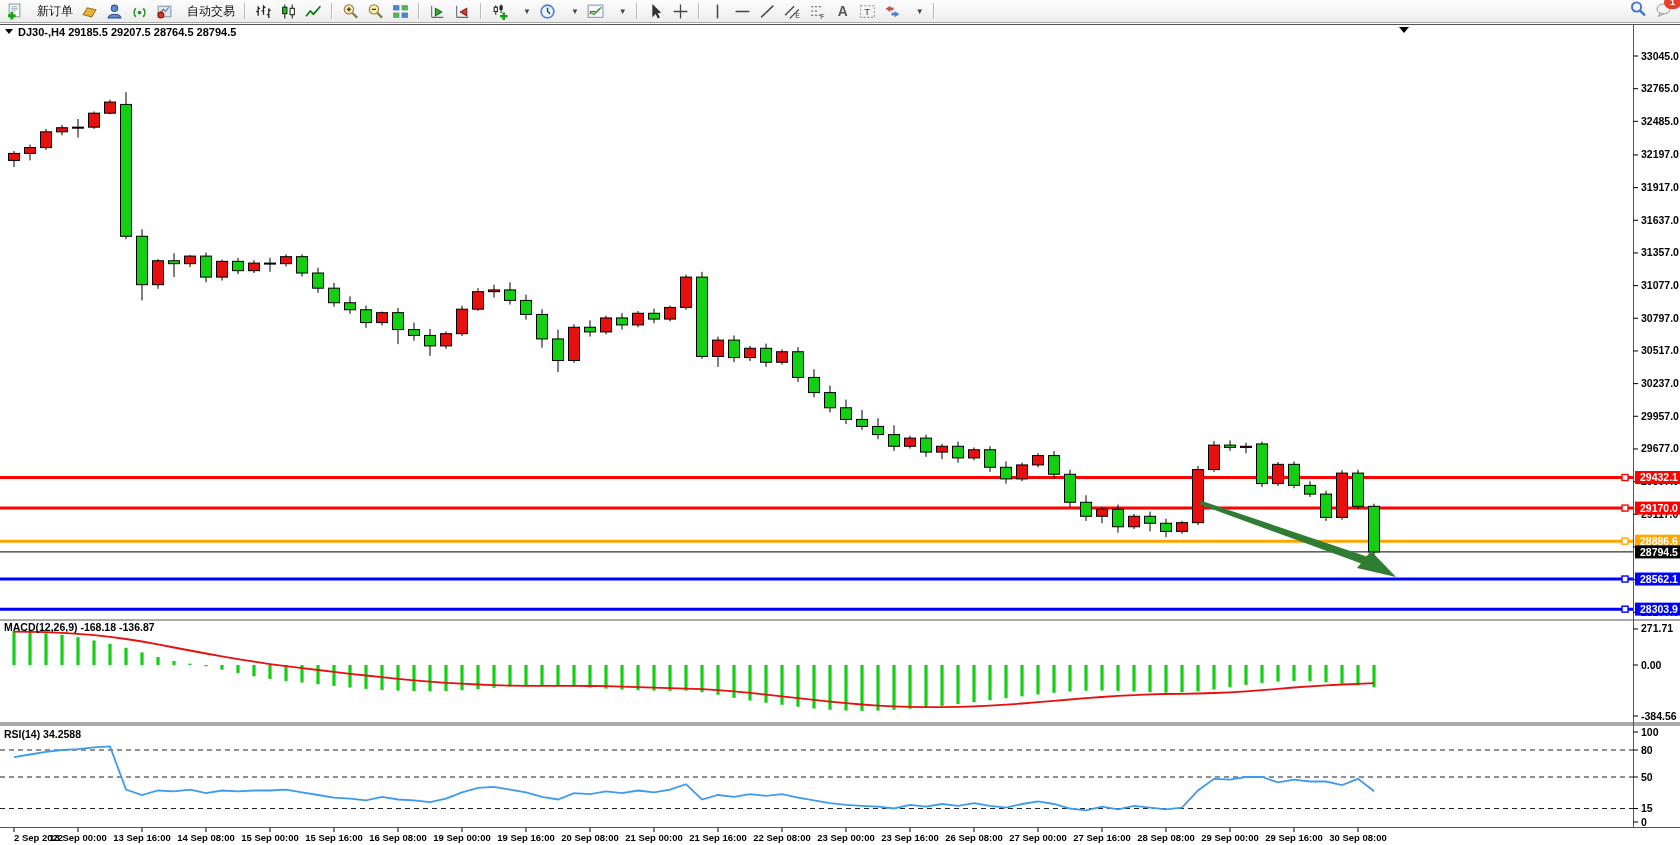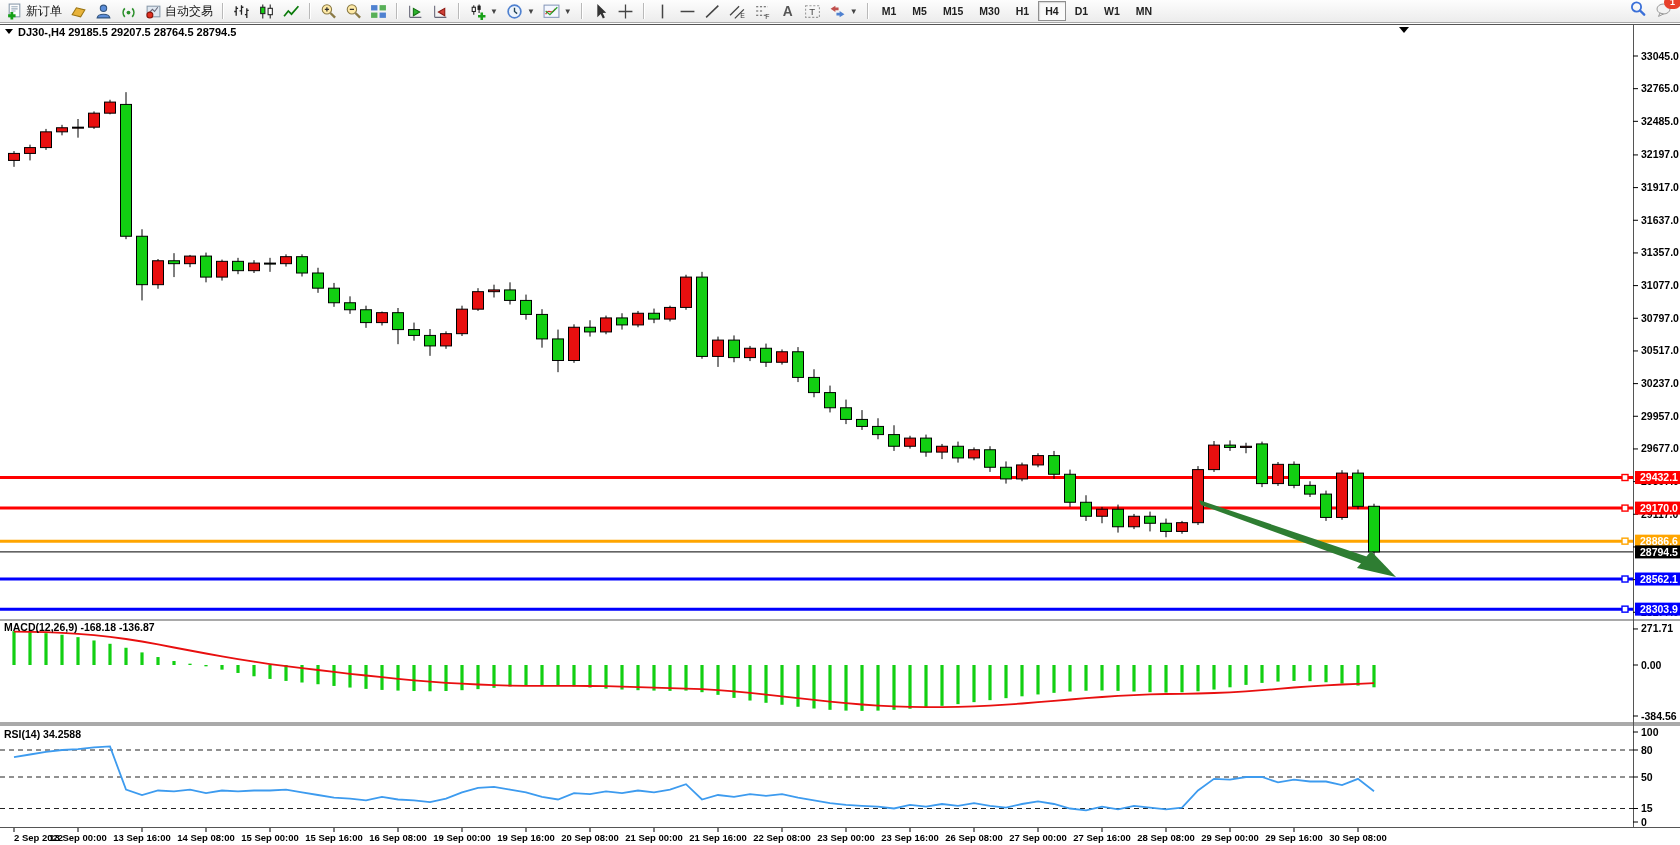--- a/index.html
+++ b/index.html
@@ -3,21 +3,21 @@
 <meta charset="utf-8">
 <style>
   html,body{margin:0;padding:0;background:#fff;}
   .app{position:relative;width:1680px;height:845px;background:#fff;overflow:hidden;
        font-family:"Liberation Sans",sans-serif;border-right:1px solid #9a9a9a;}
   .toolbar{position:absolute;left:0;top:0;width:1680px;height:22px;
            background:linear-gradient(#fdfdfd,#ececec);border-bottom:1px solid #a8a8a8;
            display:flex;align-items:center;z-index:5;}
   .grp{display:flex;align-items:center;padding:0 2px;height:22px;}
   .sep{width:1px;height:16px;background:#b9b9b9;border-right:1px solid #fff;margin:0 3px;}
-  .tb-btn{display:flex;align-items:center;gap:3px;padding:1px 3px;margin:0 1px;border-radius:2px;
+  .tb-btn{display:flex;align-items:center;gap:14px;padding:1px 3px;margin:0 1px;border-radius:2px;
           font-size:12px;color:#111;cursor:default;white-space:nowrap;}
   .tb-btn svg{display:block;}
   .dd{font-size:8px;color:#444;margin-left:1px;}
   .tf{font:700 10.5px "Liberation Sans",sans-serif;color:#222;padding:3px 6px;margin:0 1px;border:1px solid transparent;}
   .tf.active{background:#fafafa;border:1px solid #8f8f8f;box-shadow:inset 1px 1px 1px #d7d7d7;}
   .tb-right{position:absolute;right:6px;top:0;height:22px;display:flex;align-items:center;gap:8px;z-index:6;}
   .badge{position:absolute;top:-4px;right:-7px;background:#e8402a;color:#fff;border-radius:8px;
          min-width:13px;height:13px;font:700 9px/13px "Liberation Sans",sans-serif;text-align:center;padding:0 2px;}
   .chat-wrap{position:relative;}
   #chart{position:absolute;left:0;top:0;}
@@ -258,31 +258,20 @@
           <span>
             <svg width="17" height="17" viewBox="0 0 16 16">
               <polygon points="1.5,5.5 6,2.5 6,4.2 9,4.2 9,6.8 6,6.8 6,8.5" fill="#c0504d"></polygon>
               <polygon points="14.5,10.5 10,7.5 10,9.2 7,9.2 7,11.8 10,11.8 10,13.5" fill="#4f81d0"></polygon>
             </svg>
           </span>
           <span class="dd">▼</span>
         </div>
       </div>
       <div class="sep"></div>
-      <div class="grp">
-        <div class="tf">M1</div>
-        <div class="tf">M5</div>
-        <div class="tf">M15</div>
-        <div class="tf">M30</div>
-        <div class="tf">H1</div>
-        <div class="tf active">H4</div>
-        <div class="tf">D1</div>
-        <div class="tf">W1</div>
-        <div class="tf">MN</div>
-      </div>
     </div>
   <div class="tb-right">
     <span>
       <svg width="18" height="18" viewBox="0 0 18 18">
           <circle cx="7.5" cy="7" r="4.6" fill="none" stroke="#3a6fd8" stroke-width="1.8"></circle>
           <path d="M11 10.5l4.2 4.2" stroke="#3a6fd8" stroke-width="2.4" stroke-linecap="round"></path>
         </svg>
     </span>
     <span class="chat-wrap">
       <svg width="19" height="18" viewBox="0 0 19 18">

